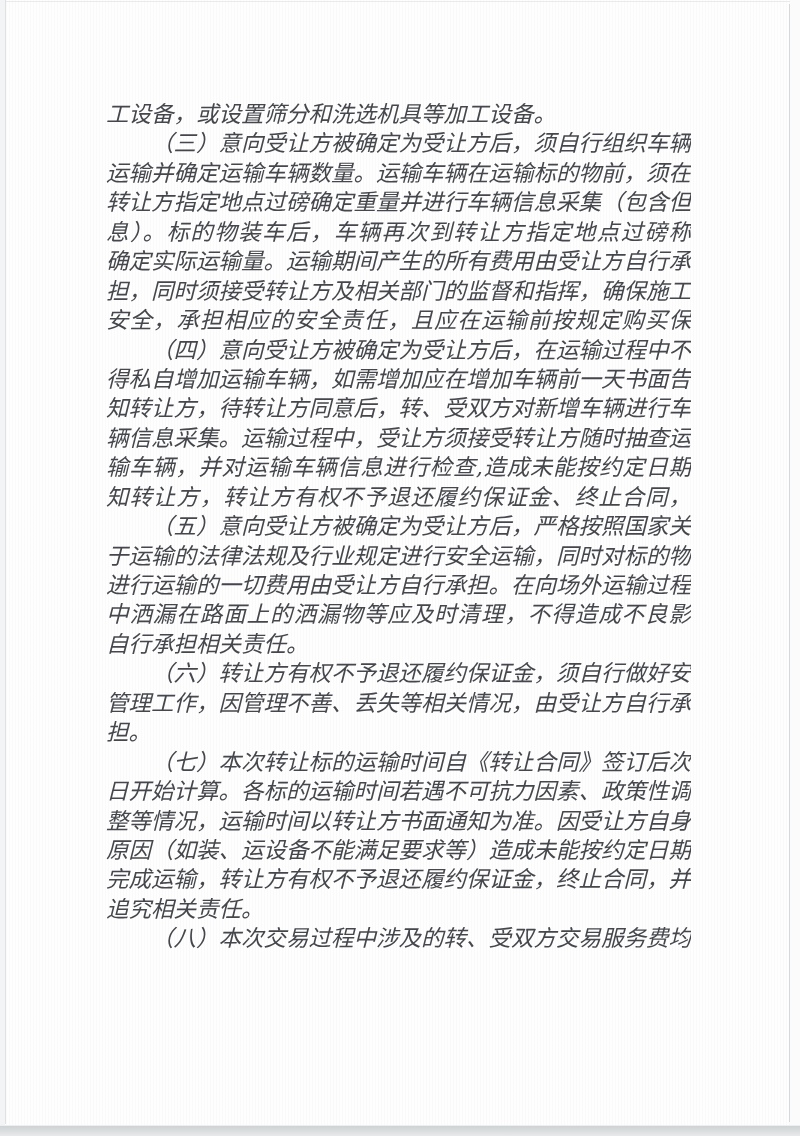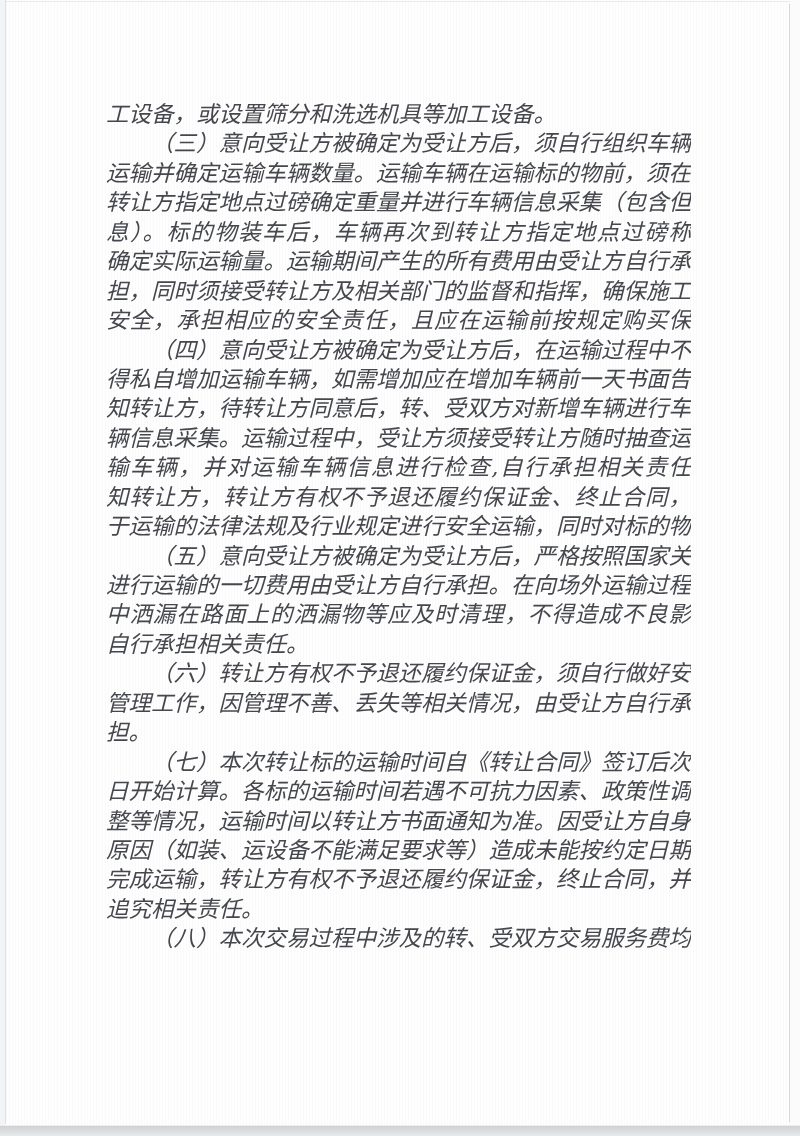--- a/index.html
+++ b/index.html
@@ -107,24 +107,24 @@
       <p class="line just">运输并确定运输车辆数量。运输车辆在运输标的物前，须在</p>
       <p class="line just">转让方指定地点过磅确定重量并进行车辆信息采集（包含但</p>
       <p class="line just">息）。标的物装车后，车辆再次到转让方指定地点过磅称重，</p>
       <p class="line just">确定实际运输量。运输期间产生的所有费用由受让方自行承</p>
       <p class="line just">担，同时须接受转让方及相关部门的监督和指挥，确保施工</p>
       <p class="line just">安全，承担相应的安全责任，且应在运输前按规定购买保险。</p>
       <p class="line indent just">（四）意向受让方被确定为受让方后，在运输过程中不</p>
       <p class="line just">得私自增加运输车辆，如需增加应在增加车辆前一天书面告</p>
       <p class="line just">知转让方，待转让方同意后，转、受双方对新增车辆进行车</p>
       <p class="line just">辆信息采集。运输过程中，受让方须接受转让方随时抽查运</p>
-      <p class="line just">输车辆，并对运输车辆信息进行检查,自行承担相关责任</p>
+      <p class="line just">输车辆，并对运输车辆信息进行检查,造成未能按约定日期</p>
       <p class="line just">知转让方，转让方有权不予退还履约保证金、终止合同，</p>
+      <p class="line indent just">（五）意向受让方被确定为受让方后，严格按照国家关</p>
       <p class="line just">于运输的法律法规及行业规定进行安全运输，同时对标的物</p>
-      <p class="line indent just">（五）意向受让方被确定为受让方后，严格按照国家关</p>
       <p class="line just">进行运输的一切费用由受让方自行承担。在向场外运输过程</p>
       <p class="line just">中洒漏在路面上的洒漏物等应及时清理，不得造成不良影响，</p>
       <p class="line plain">自行承担相关责任。</p>
       <p class="line indent just">（六）转让方有权不予退还履约保证金，须自行做好安全</p>
       <p class="line just">管理工作，因管理不善、丢失等相关情况，由受让方自行承</p>
       <p class="line plain">担。</p>
       <p class="line indent just">（七）本次转让标的运输时间自《转让合同》签订后次</p>
       <p class="line just">日开始计算。各标的运输时间若遇不可抗力因素、政策性调</p>
       <p class="line just">整等情况，运输时间以转让方书面通知为准。因受让方自身</p>
       <p class="line just">原因（如装、运设备不能满足要求等）造成未能按约定日期</p>

